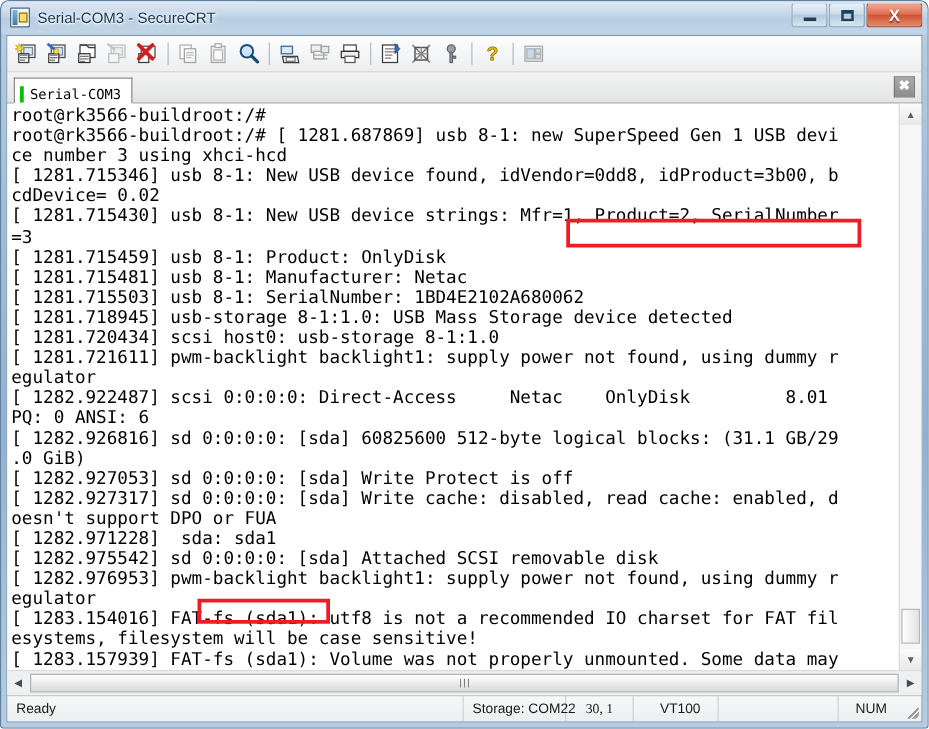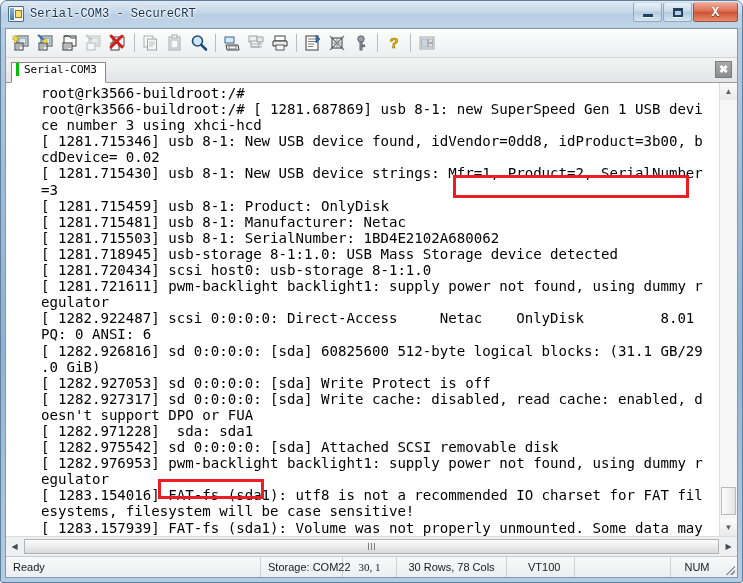--- a/index.html
+++ b/index.html
@@ -29,21 +29,20 @@
   
   #title-bar {
     position: relative;
     height: 26px;
     box-sizing: border-box;
     display: flex;
     align-items: center;
     padding-left: 7px;
     background: linear-gradient(180deg, rgba(255,255,255,0.55) 0%, rgba(255,255,255,0.12) 48%, rgba(255,255,255,0.0) 52%, rgba(255,255,255,0.18) 100%);
     border-radius: 6px 6px 0 0;
-    font-family: Liberation Mono, monospace;
   }
   #title-icon {
     width: 16px; height: 16px;
     flex: 0 0 16px;
     position: relative;
     margin-right: 6px;
     background: #f4f4f4;
     border: 1px solid #4d6b85;
     border-radius: 1px;
     box-sizing: border-box;
@@ -155,21 +154,21 @@
     padding-left: 5px;
     box-sizing: border-box;
   }
   #tab-session {
     height: 21px;
     background: #ffffff;
     border: 1px solid #8a8a8a;
     border-bottom: 1px solid #ffffff;
     box-sizing: border-box;
     display: flex;
-    align-items: flex-start;
+    align-items: flex-end;
     padding: 0 8px 0 4px;
     font-family: "DejaVu Sans Mono", monospace;
     font-size: 11px;
     color: #000000;
     position: relative;
     top: 1px;
   }
   #tab-active-bar {
     width: 3px; height: 13px;
     background: #00c000;
@@ -213,21 +212,20 @@
     padding: 2px 0 0 3px;
     box-sizing: border-box;
   }
   #terminal-lines {
     font-family: "DejaVu Sans Mono", monospace;
     font-size: 14.1px;
     line-height: 16.1px;
     color: #000000;
     white-space: pre;
     letter-spacing: 0px;
-    margin-left: 32px;
   }
   .tline { height: 16.1px; }
 
   
   #hl-superspeed {
     position: absolute;
     left: 447px;
     top: 92px;
     width: 236px;
     height: 23px;
@@ -575,21 +573,20 @@
         <div class="hsb-arrow">
           <span>▶</span>
         </div>
       </div>
     </div>
 
     <div id="status-bar">
       <div class="sb-cell" id="sb-ready">Ready</div>
       <div class="sb-cell" id="sb-serial">Storage: COM22</div>
       <div class="sb-cell" id="sb-pos">30,  1</div>
-      <div class="sb-cell" id="sb-rows">30 Rows, 78 Cols</div>
       <div class="sb-cell" id="sb-emu">VT100</div>
       <div class="sb-cell" id="sb-spacer"></div>
       <div class="sb-cell" id="sb-num">NUM</div>
       <div class="sb-cell" id="sb-grip"></div>
     </div>
 
   </div>
 </div>
 
 </body></html>

